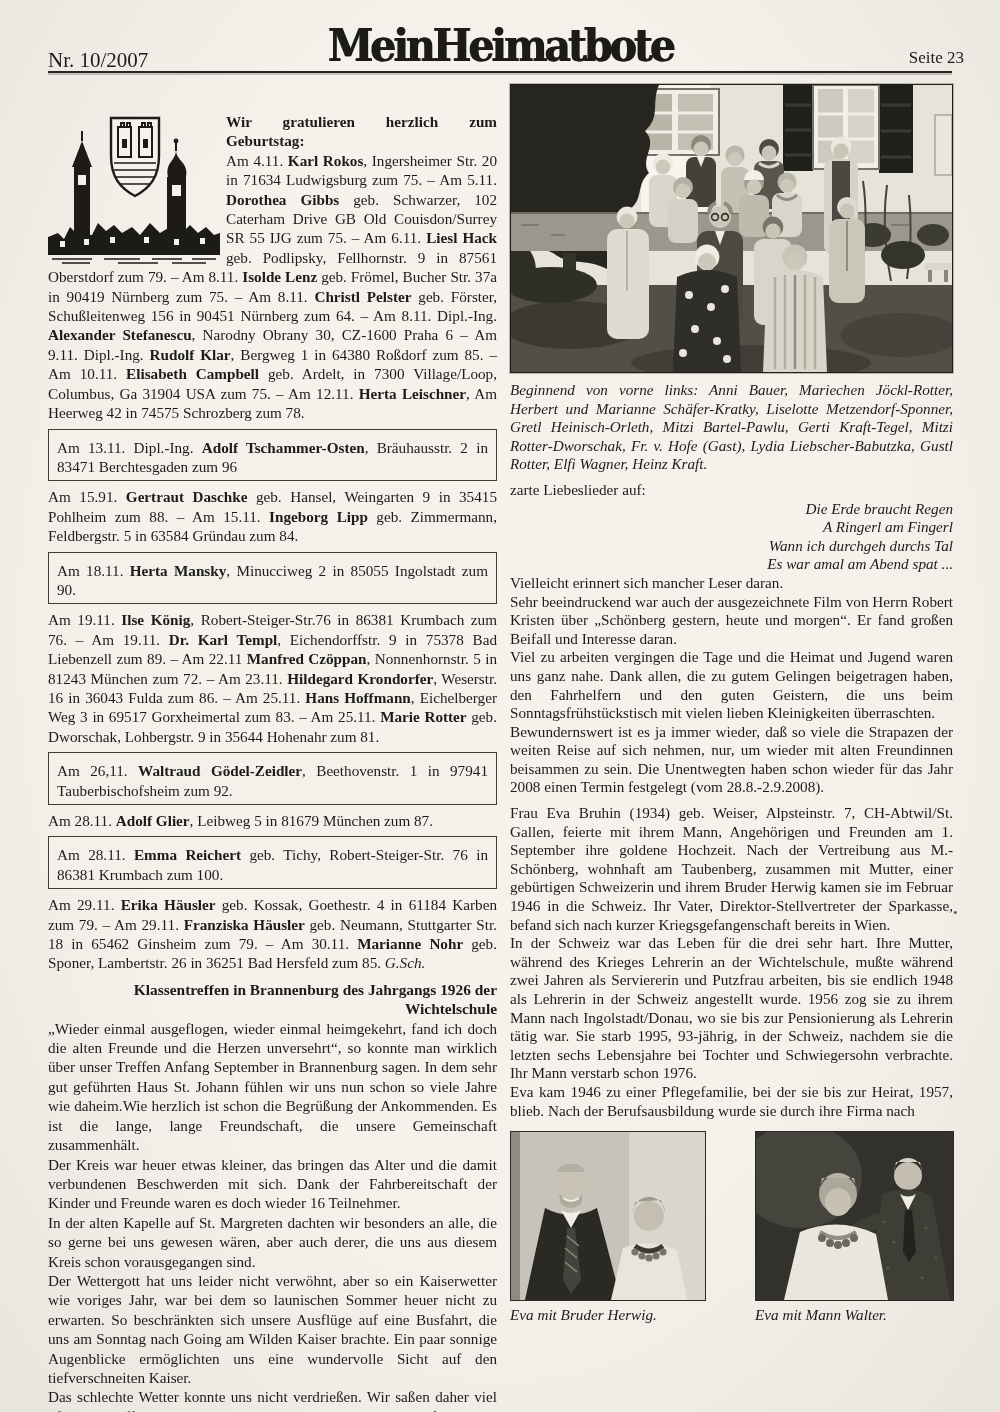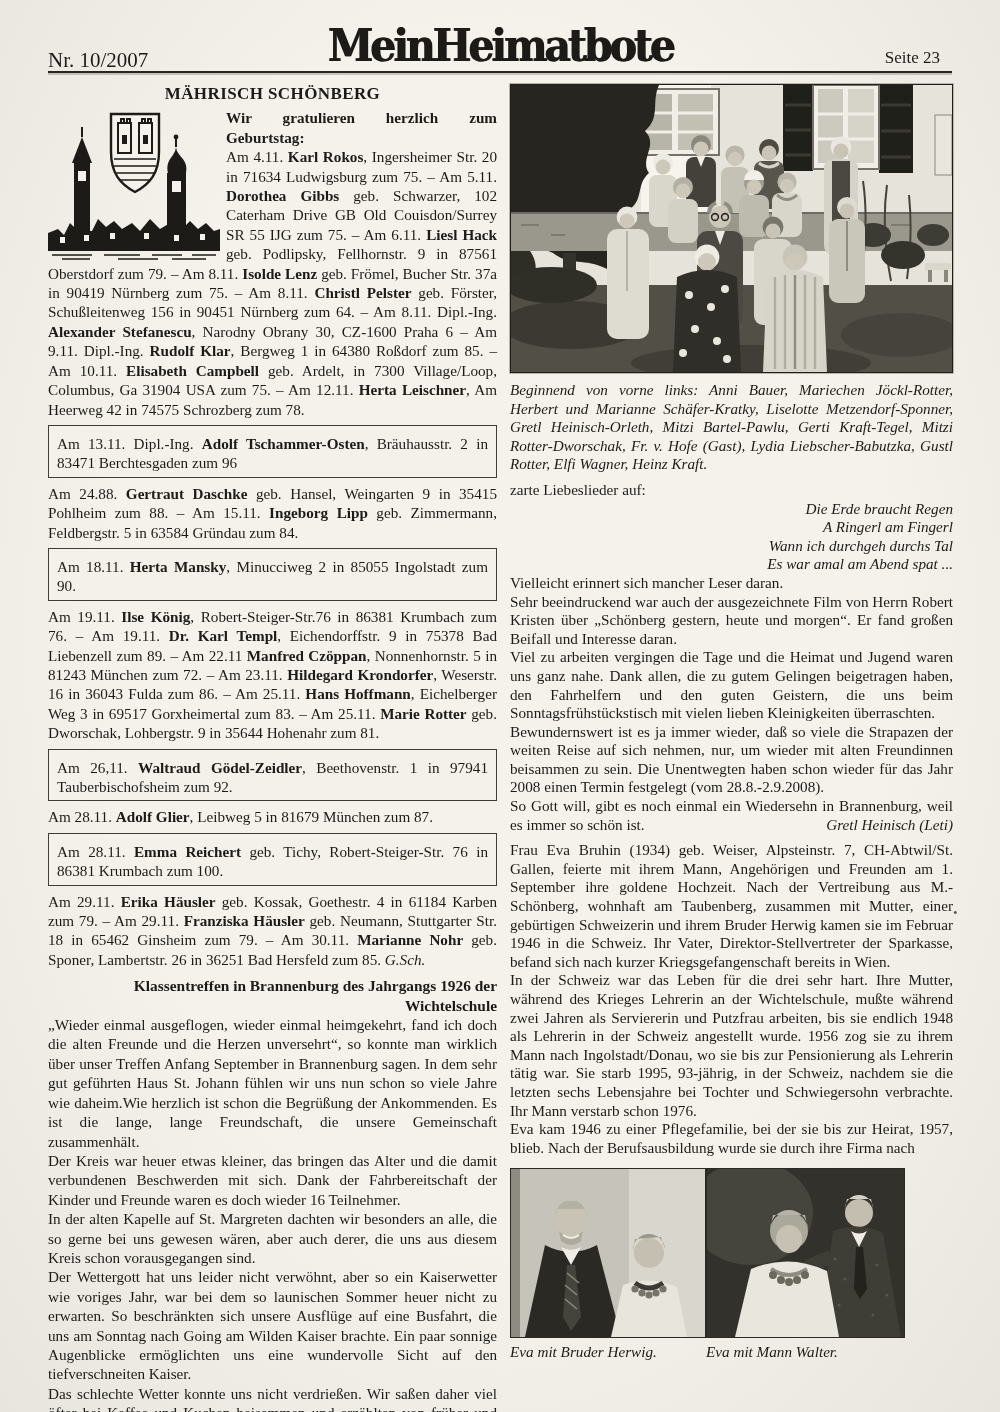--- a/index.html
+++ b/index.html
@@ -2,65 +2,64 @@
 <html><head>
 <meta charset="utf-8">
 <style>
   html,body{margin:0;padding:0;}
   body{width:1000px;height:1412px;overflow:hidden;position:relative;
        background:#eeece5;font-family:"Liberation Serif",serif;color:#1c1b17;}
   .page{position:absolute;inset:0;
         background:radial-gradient(ellipse at 50% 45%, #f4f2eb 55%, #e7e5dd 100%);}
   
   .issue{position:absolute;left:48px;top:48px;font-size:21px;}
-  .pageno{position:absolute;right:60px;top:48px;font-size:17px;}
+  .pageno{position:absolute;right:36px;top:48px;font-size:17px;}
   .masthead{position:absolute;left:0;right:0;top:22px;text-align:center;
             font-family:"DejaVu Serif",serif;font-weight:bold;font-size:41px;
             letter-spacing:-3px;transform:scaleY(1.08);
             text-shadow:1px 0 0 #1c1b17;}
   .rule{position:absolute;top:71px;left:48px;right:48px;
         border-top:2px solid #26251f;box-shadow:0 2px 0 rgba(60,58,50,.25);}
   
   .col{position:absolute;top:84px;font-size:15.2px;text-align:justify;}
   .col-left{left:48px;width:449px;line-height:19.4px;}
   .col-right{left:510px;width:443px;line-height:18.6px;}
   p{margin:0;}
   h2{font-size:17px;margin:0 0 5px;text-align:center;letter-spacing:.4px;font-weight:bold;}
   h3{font-size:15.4px;margin:7px 0 0;line-height:19.4px;text-align:right;font-weight:bold;}
-  .bold-head{font-weight:bold;}
+  .bold-head{font-weight:bold;margin-top:28px;}
   .b{font-weight:bold;}
   .i{font-style:italic;}
   .box{border:1.6px solid #3e3d36;padding:8px 8px 4px;margin:6px 0;background:#f3f1ea;}
   .crest{float:left;width:172px;height:150px;margin:3px 6px 0 0;}
   .crest svg{width:100%;height:100%;}
   figure{margin:0;}
   .photo-main{width:441px;height:287px;border:1px solid #1f1e1a;outline:1px solid #b9b6ac;
               background:#dcd9d0;overflow:hidden;}
   .caption{font-style:italic;margin-top:8px;}
   .lead{margin-top:7px;}
   .poem{text-align:right;font-style:italic;}
   .sigline .sig{float:right;font-style:italic;}
   .gap{margin-top:7px;}
-  .photo-row{display:flex;margin-top:11px;}
+  .photo-row{display:flex;gap:49px;margin-top:11px;}
   .photo-sm{border:1px solid #2a2923;background:#cfccc3;overflow:hidden;}
   figcaption{font-style:italic;margin-top:5px;text-align:left;font-size:15.2px;}
   .margin-mark{position:absolute;left:953px;top:905px;font-size:13px;color:#5a584e;}
 </style>
 </head>
 <body>
 
 <div class="page">
 
   <span class="issue">Nr. 10/2007</span>
   <div class="masthead">MeinHeimatbote</div>
   <span class="pageno">Seite 23</span>
   <div class="rule"></div>
 
   <section class="col col-left">
-    <h2>MÄHRISCH SCHÖNBERG</h2>
     <div class="intro">
       <span class="crest">
         <svg viewBox="0 0 172 150" xmlns="http://www.w3.org/2000/svg">
 
           <path d="M63,3 h48 v38 c0,21 -9,32 -24,40 c-15,-8 -24,-19 -24,-40 Z" fill="#f4f2ea" stroke="#1c1b17" stroke-width="2.4"></path>
           <rect x="70" y="12" width="13" height="30" fill="#f4f2ea" stroke="#1c1b17" stroke-width="2"></rect>
           <rect x="91" y="12" width="13" height="30" fill="#f4f2ea" stroke="#1c1b17" stroke-width="2"></rect>
           <path d="M69,12 h4 v-4 h3 v4 h3 v-4 h3 v4 M90,12 h4 v-4 h3 v4 h3 v-4 h3 v4" stroke="#1c1b17" stroke-width="2" fill="none"></path>
           <path d="M66,48 h42 M66,55 h42 M68,62 h38 M71,69 h32" stroke="#1c1b17" stroke-width="1.6"></path>
           <rect x="74" y="24" width="5" height="9" fill="#1c1b17"></rect>
@@ -84,21 +83,21 @@
             <rect x="96" y="122" width="5" height="6" fill="#f4f2ea"></rect>
           <rect x="126" y="124" width="5" height="6" fill="#f4f2ea"></rect>
             <rect x="152" y="123" width="5" height="6" fill="#f4f2ea"></rect>
           <path d="M4,144 h40 M56,144 h36 M104,144 h30 M144,144 h24 M14,148 h28 M70,148 h40 M124,148 h34" stroke="#1c1b17" stroke-width="1.4"></path>
         </svg>
       </span>
       <p class="bold-head">Wir gratulieren herzlich zum Geburtstag:</p>
       <p><span>Am 4.11. </span><span class="b">Karl Rokos</span><span>, Ingersheimer Str. 20 in 71634 Ludwigsburg zum 75. – Am 5.11. </span><span class="b">Dorothea Gibbs</span><span> geb. Schwarzer, 102 Caterham Drive GB Old Couisdon/Surrey SR 55 IJG zum 75. – Am 6.11. </span><span class="b">Liesl Hack</span><span> geb. Podlipsky, Fellhornstr. 9 in 87561 Oberstdorf zum 79. – Am 8.11. </span><span class="b">Isolde Lenz</span><span> geb. Frömel, Bucher Str. 37a in 90419 Nürnberg zum 75. – Am 8.11. </span><span class="b">Christl Pelster</span><span> geb. Förster, Schußleitenweg 156 in 90451 Nürnberg zum 64. – Am 8.11. Dipl.-Ing. </span><span class="b">Alexander Stefanescu</span><span>, Narodny Obrany 30, CZ-1600 Praha 6 – Am 9.11. Dipl.-Ing. </span><span class="b">Rudolf Klar</span><span>, Bergweg 1 in 64380 Roßdorf zum 85. – Am 10.11. </span><span class="b">Elisabeth Campbell</span><span> geb. Ardelt, in 7300 Village/Loop, Columbus, Ga 31904 USA zum 75. – Am 12.11. </span><span class="b">Herta Leischner</span><span>, Am Heerweg 42 in 74575 Schrozberg zum 78.</span></p>
     </div>
     <div class="box"><span>Am 13.11. Dipl.-Ing. </span><span class="b">Adolf Tschammer-Osten</span><span>, Bräuhausstr. 2 in 83471 Berchtesgaden zum 96</span></div>
-    <p><span>Am 24.88. </span><span class="b">Gertraut Daschke</span><span> geb. Hansel, Weingarten 9 in 35415 Pohlheim zum 88. – Am 15.11. </span><span class="b">Ingeborg Lipp</span><span> geb. Zimmermann, Feldbergstr. 5 in 63584 Gründau zum 84.</span></p>
+    <p><span>Am 15.91. </span><span class="b">Gertraut Daschke</span><span> geb. Hansel, Weingarten 9 in 35415 Pohlheim zum 88. – Am 15.11. </span><span class="b">Ingeborg Lipp</span><span> geb. Zimmermann, Feldbergstr. 5 in 63584 Gründau zum 84.</span></p>
     <div class="box"><span>Am 18.11. </span><span class="b">Herta Mansky</span><span>, Minucciweg 2 in 85055 Ingolstadt zum 90.</span></div>
     <p><span>Am 19.11. </span><span class="b">Ilse König</span><span>, Robert-Steiger-Str.76 in 86381 Krumbach zum 76. – Am 19.11. </span><span class="b">Dr. Karl Templ</span><span>, Eichendorffstr. 9 in 75378 Bad Liebenzell zum 89. – Am 22.11 </span><span class="b">Manfred Czöppan</span><span>, Nonnenhornstr. 5 in 81243 München zum 72. – Am 23.11. </span><span class="b">Hildegard Krondorfer</span><span>, Weserstr. 16 in 36043 Fulda zum 86. – Am 25.11. </span><span class="b">Hans Hoffmann</span><span>, Eichelberger Weg 3 in 69517 Gorxheimertal zum 83. – Am 25.11. </span><span class="b">Marie Rotter</span><span> geb. Dworschak, Lohbergstr. 9 in 35644 Hohenahr zum 81.</span></p>
     <div class="box"><span>Am 26,11. </span><span class="b">Waltraud Gödel-Zeidler</span><span>, Beethovenstr. 1 in 97941 Tauberbischofsheim zum 92.</span></div>
     <p><span>Am 28.11. </span><span class="b">Adolf Glier</span><span>, Leibweg 5 in 81679 München zum 87.</span></p>
     <div class="box"><span>Am 28.11. </span><span class="b">Emma Reichert</span><span> geb. Tichy, Robert-Steiger-Str. 76 in 86381 Krumbach zum 100.</span></div>
     <p><span>Am 29.11. </span><span class="b">Erika Häusler</span><span> geb. Kossak, Goethestr. 4 in 61184 Karben zum 79. – Am 29.11. </span><span class="b">Franziska Häusler</span><span> geb. Neumann, Stuttgarter Str. 18 in 65462 Ginsheim zum 79. – Am 30.11. </span><span class="b">Marianne Nohr</span><span> geb. Sponer, Lambertstr. 26 in 36251 Bad Hersfeld zum 85. </span><span class="i">G.Sch.</span></p>
     <h3>Klassentreffen in Brannenburg des Jahrgangs 1926 der Wichtelschule</h3>
     <p>„Wieder einmal ausgeflogen, wieder einmal heimgekehrt, fand ich doch die alten Freunde und die Herzen unversehrt“, so konnte man wirklich über unser Treffen Anfang September in Brannenburg sagen. In dem sehr gut geführten Haus St. Johann fühlen wir uns nun schon so viele Jahre wie daheim.Wie herzlich ist schon die Begrüßung der Ankommenden. Es ist die lange, lange Freundschaft, die unsere Gemeinschaft zusammenhält.</p>
     <p>Der Kreis war heuer etwas kleiner, das bringen das Alter und die damit verbundenen Beschwerden mit sich. Dank der Fahrbereitschaft der Kinder und Freunde waren es doch wieder 16 Teilnehmer.</p>
     <p>In der alten Kapelle auf St. Margreten dachten wir besonders an alle, die so gerne bei uns gewesen wären, aber auch derer, die uns aus diesem Kreis schon vorausgegangen sind.</p>
@@ -247,21 +246,20 @@
     <div class="poem">
       <div>Die Erde braucht Regen</div>
       <div>A Ringerl am Fingerl</div>
       <div>Wann ich durchgeh durchs Tal</div>
       <div>Es war amal am Abend spat ...</div>
     </div>
     <p>Vielleicht erinnert sich mancher Leser daran.</p>
     <p>Sehr beeindruckend war auch der ausgezeichnete Film von Herrn Robert Kristen über „Schönberg gestern, heute und morgen“. Er fand großen Beifall und Interesse daran.</p>
     <p>Viel zu arbeiten vergingen die Tage und die Heimat und Jugend waren uns ganz nahe. Dank allen, die zu gutem Gelingen beigetragen haben, den Fahrhelfern und den guten Geistern, die uns beim Sonntagsfrühstückstisch mit vielen lieben Kleinigkeiten überraschten.</p>
     <p>Bewundernswert ist es ja immer wieder, daß so viele die Strapazen der weiten Reise auf sich nehmen, nur, um wieder mit alten Freundinnen beisammen zu sein. Die Unentwegten haben schon wieder für das Jahr 2008 einen Termin festgelegt (vom 28.8.-2.9.2008).</p>
-    <p class="sigline"><span>So Gott will, gibt es noch einmal ein Wiedersehn in Brannenburg, weil es immer so schön ist.</span><span class="sig">Gretl Heinisch (Leti)</span></p>
     <p class="gap">Frau Eva Bruhin (1934) geb. Weiser, Alpsteinstr. 7, CH-Abtwil/St. Gallen, feierte mit ihrem Mann, Angehörigen und Freunden am 1. September ihre goldene Hochzeit. Nach der Vertreibung aus M.-Schönberg, wohnhaft am Taubenberg, zusammen mit Mutter, einer gebürtigen Schweizerin und ihrem Bruder Herwig kamen sie im Februar 1946 in die Schweiz. Ihr Vater, Direktor-Stellvertreter der Sparkasse, befand sich nach kurzer Kriegsgefangenschaft bereits in Wien.</p>
     <p>In der Schweiz war das Leben für die drei sehr hart. Ihre Mutter, während des Krieges Lehrerin an der Wichtelschule, mußte während zwei Jahren als Serviererin und Putzfrau arbeiten, bis sie endlich 1948 als Lehrerin in der Schweiz angestellt wurde. 1956 zog sie zu ihrem Mann nach Ingolstadt/Donau, wo sie bis zur Pensionierung als Lehrerin tätig war. Sie starb 1995, 93-jährig, in der Schweiz, nachdem sie die letzten sechs Lebensjahre bei Tochter und Schwiegersohn verbrachte. Ihr Mann verstarb schon 1976.</p>
     <p>Eva kam 1946 zu einer Pflegefamilie, bei der sie bis zur Heirat, 1957, blieb. Nach der Berufsausbildung wurde sie durch ihre Firma nach</p>
     <div class="photo-row">
       <figure>
         <div class="photo-sm" style="width:194px;height:168px;">
           <svg viewBox="0 0 194 168" xmlns="http://www.w3.org/2000/svg">
             <rect width="194" height="168" fill="#c6c3bb"></rect>
             <rect x="118" width="76" height="168" fill="#d9d6ce"></rect>
             <rect width="9" height="168" fill="#8e8b80"></rect>

